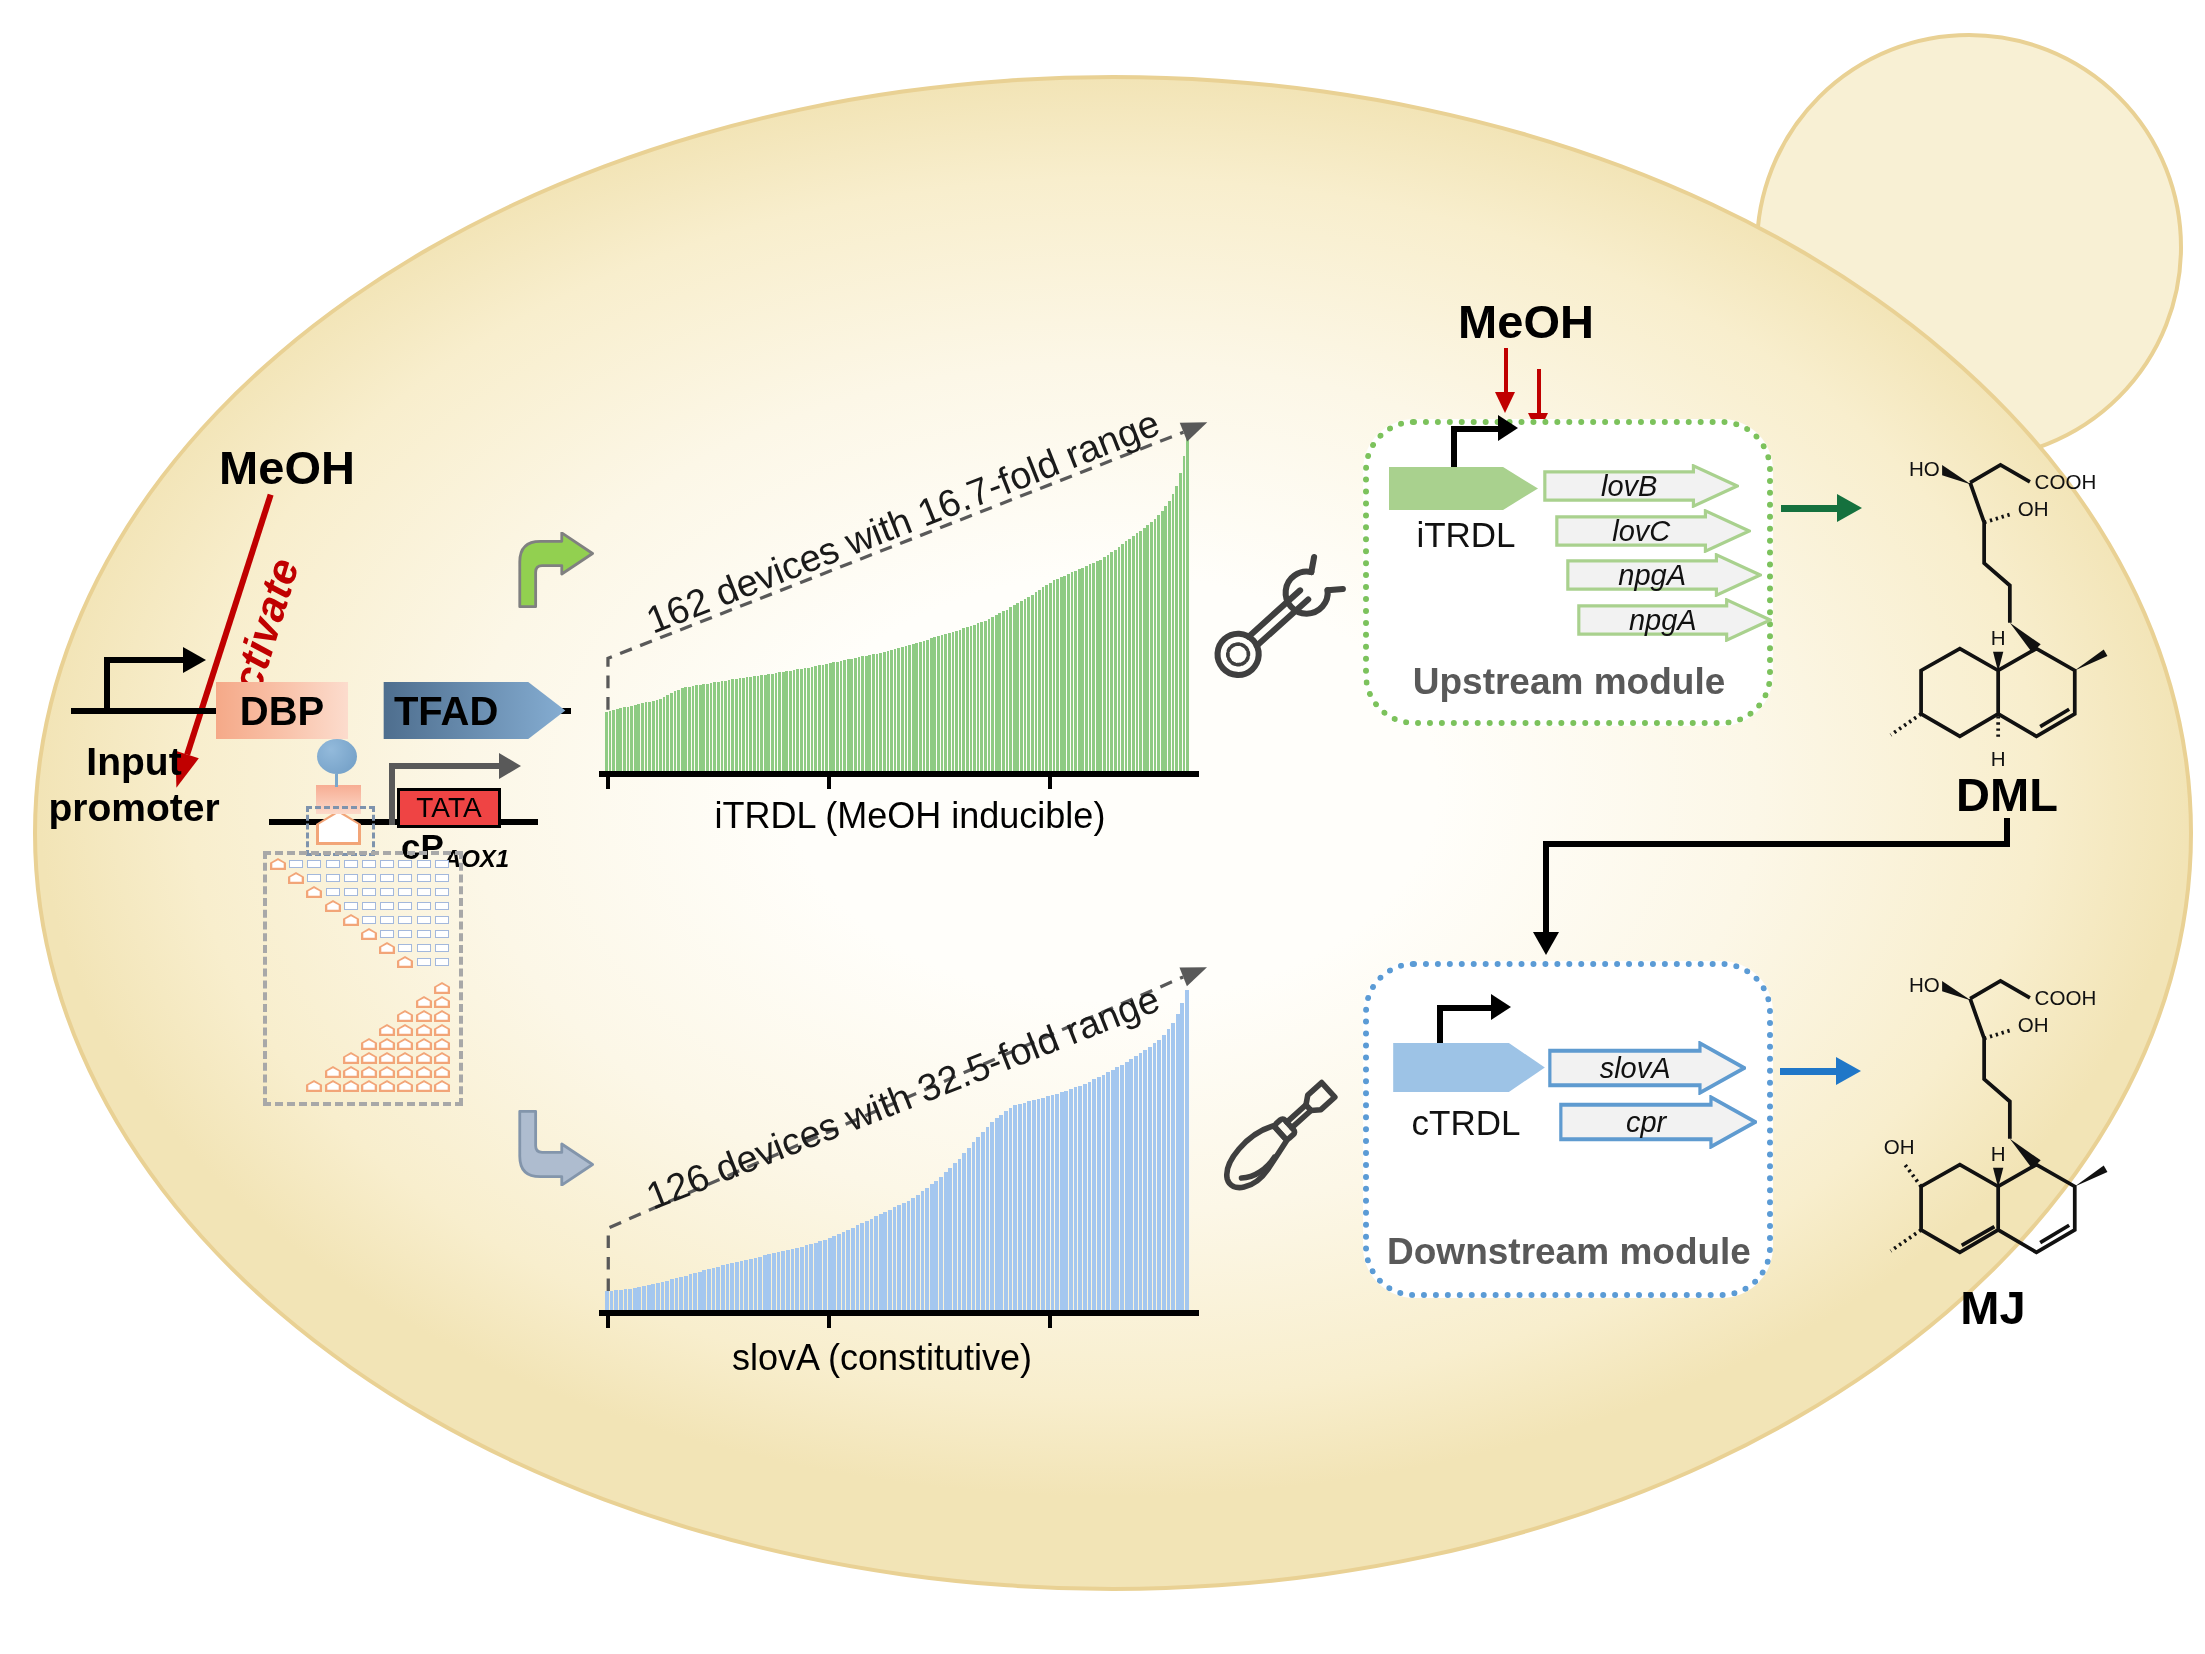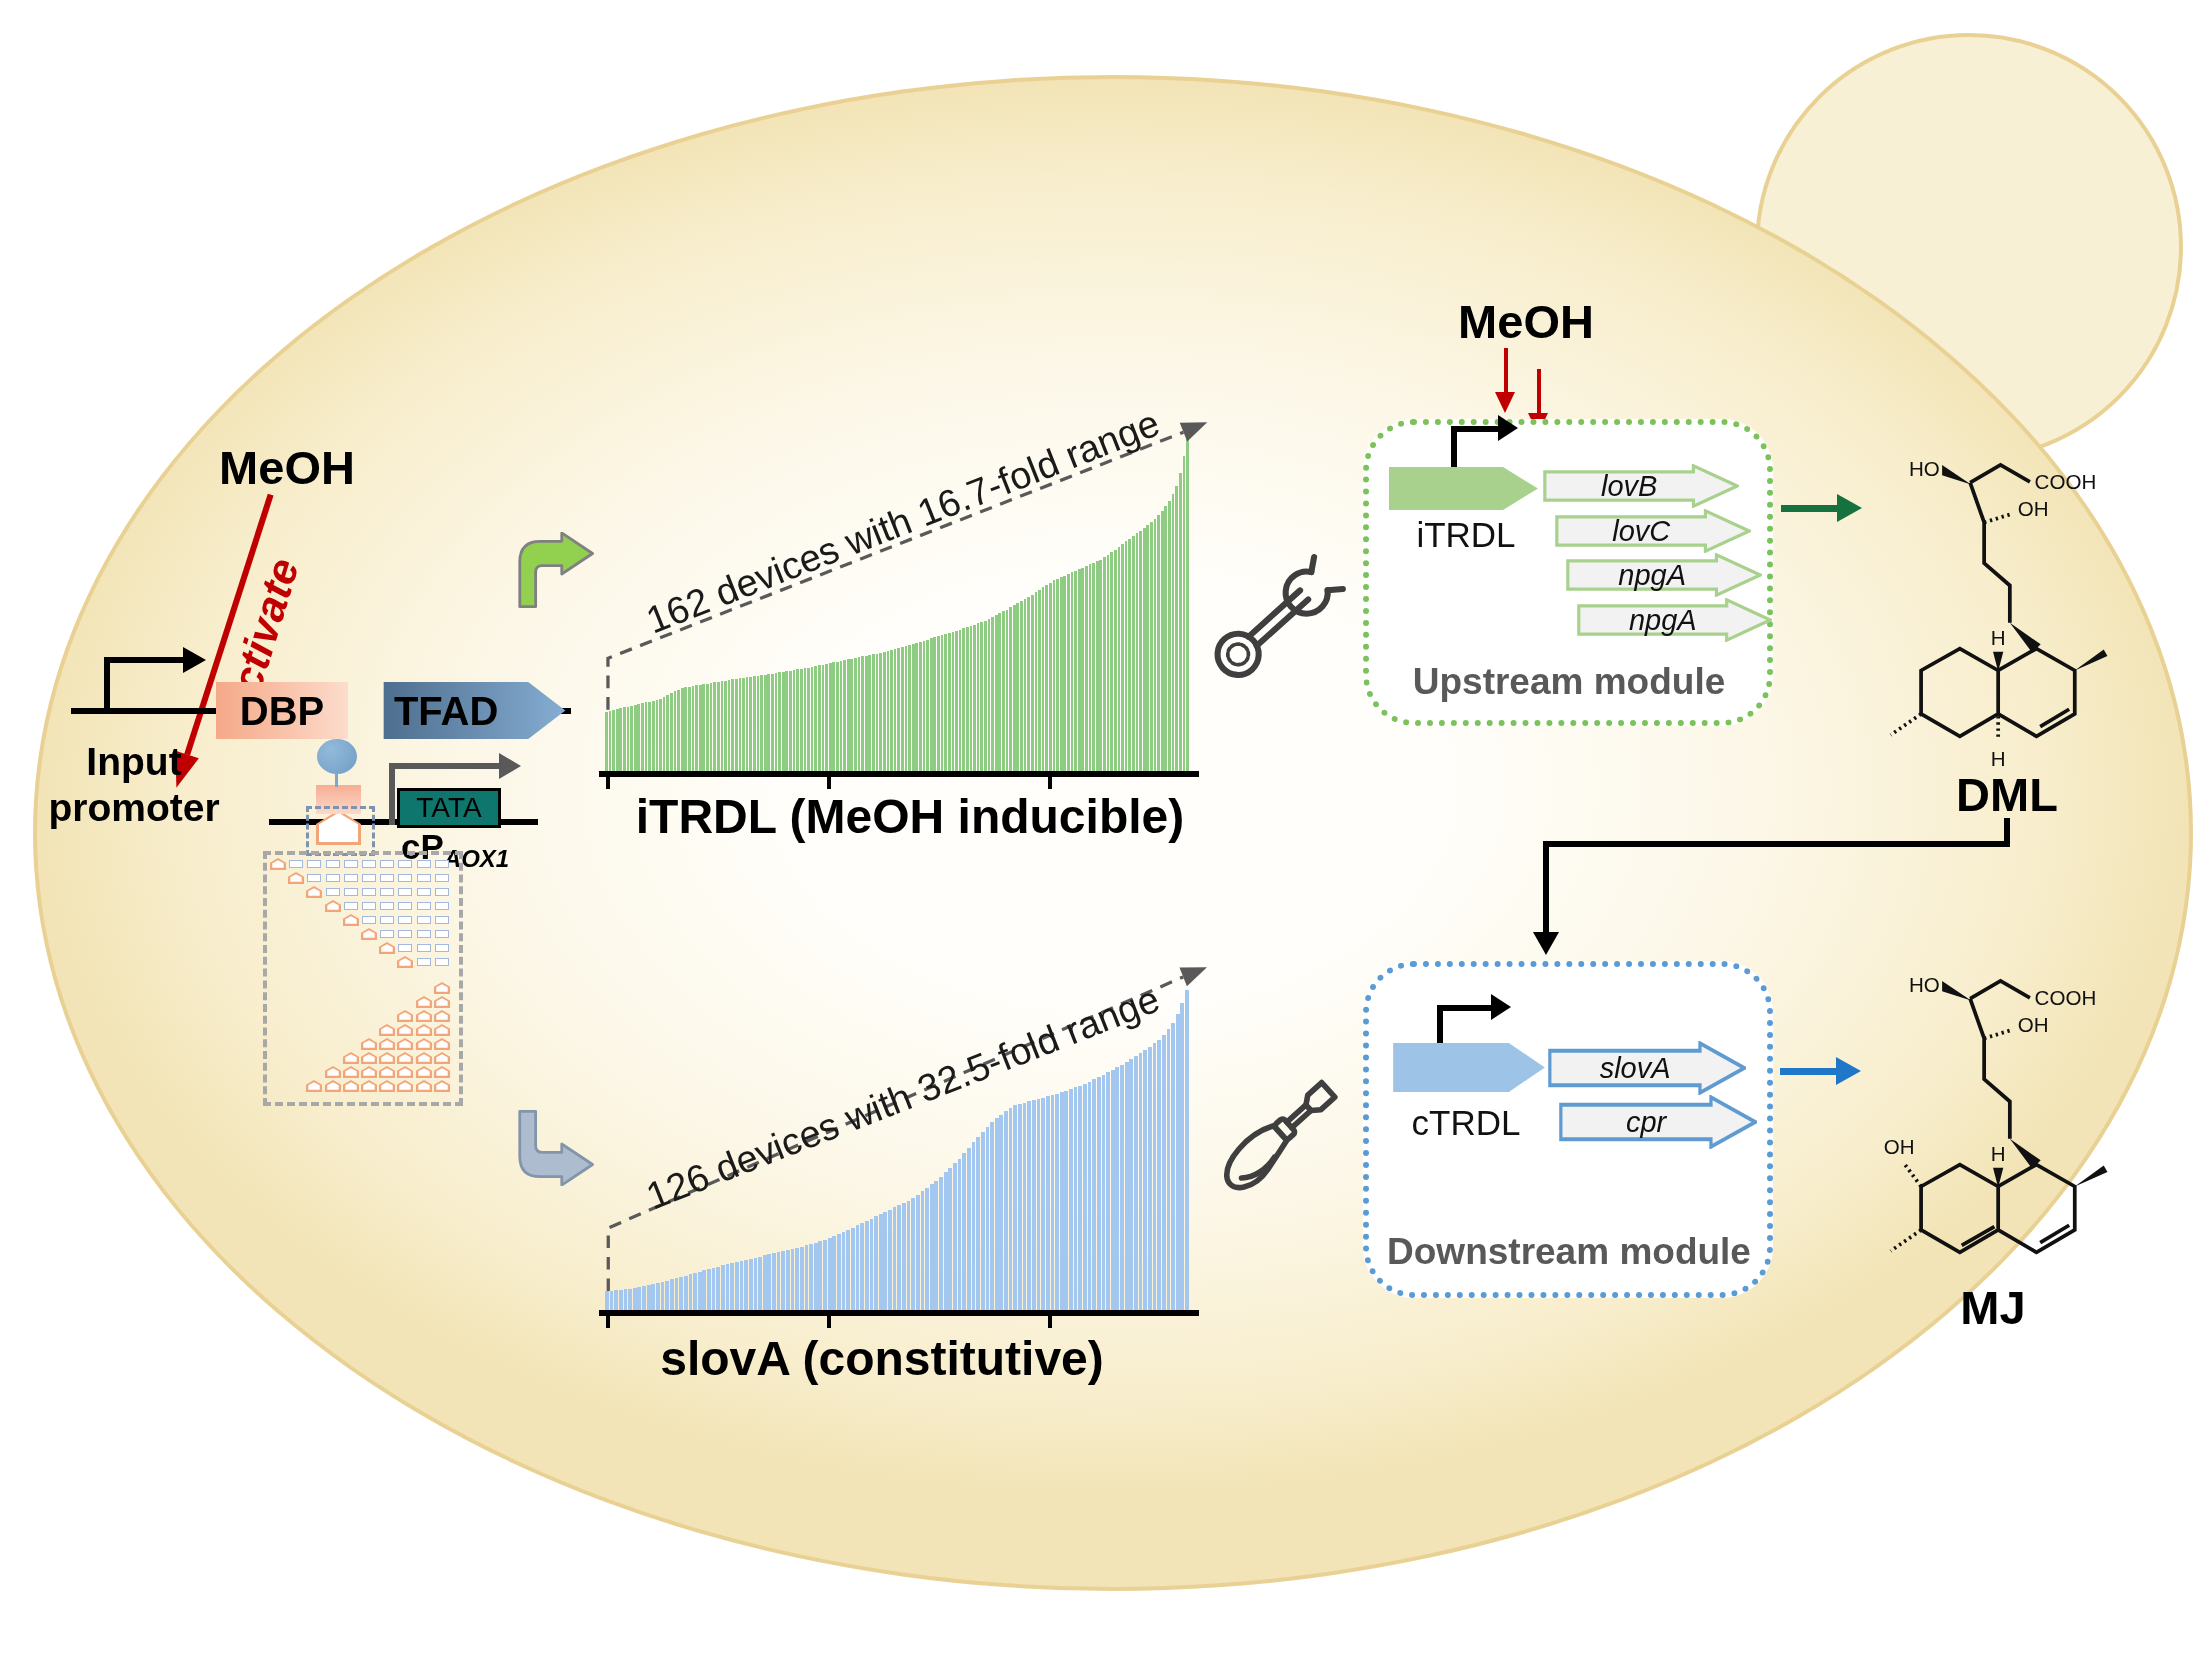--- a/index.html
+++ b/index.html
@@ -22,21 +22,21 @@
   .upstream-border{border:6.5px dotted #7cc25c;}
   .downstream-border{border:6.5px dotted #5b9bd5;}
   .module-label{font-size:37px;font-weight:bold;color:#595959;}
   .gene-arrow{position:absolute;}
   .gene-arrow svg{width:100%;height:100%;display:block;}
   .gene-arrow path{fill:#f2f2f2;stroke-width:7px;}
   .gene-arrow.up path{stroke:#a9d18e;}
   .gene-arrow.down path{stroke:#5f9bd0;}
   .gene-label{font-size:29px;font-style:italic;color:#111;}
   .annot{font-size:38px;color:#1a1a1a;}
-  .axis-label{font-size:48px;font-weight:bold;color:#000;}
+  .axis-label{font-size:36px;font-weight:normal;color:#000;}
   .prom-label{font-size:35px;color:#111;}
   .big-name{font-size:47px;font-weight:bold;color:#000;}
   .house{position:absolute;clip-path:polygon(50% 0,100% 40%,100% 100%,0 100%,0 40%);}
   .house-in{position:absolute;inset:2.8px;background:#fff;clip-path:polygon(50% 0,100% 40%,100% 100%,0 100%,0 40%);}
   .brect{position:absolute;background:#fff;border:1.9px solid #a3b8dc;}
   .chem text{font-family:"Liberation Sans",sans-serif;font-size:44px;fill:#111;}
   .chem path,.chem line{stroke:#111;stroke-width:8px;fill:none;}
   .chem polygon{fill:#111;stroke:none;}
   .hashb{stroke-dasharray:5 8;stroke-width:13px;}
 </style>
@@ -84,21 +84,21 @@
     <div class="house-in"></div>
   </div>
 <div class="abs" style="left:316px;top:785px;width:45px;height:29px;background:linear-gradient(180deg,#f7ad93,#fcd9c9);"></div>
 <div class="abs" style="left:335px;top:774px;width:3.3px;height:13px;background:#7ba7cb;"></div>
 <div class="abs" style="left:317px;top:739px;width:40px;height:35px;border-radius:50%;background:radial-gradient(circle at 35% 30%,#93badb,#6f9cc4);"></div>
 <div class="abs" style="left:306px;top:806px;width:63px;height:44px;border:3.3px dashed #7e93ad;"></div>
 
 <div class="abs" style="left:389px;top:763px;width:5.6px;height:62px;background:#595959;"></div>
 <div class="abs" style="left:389px;top:763px;width:110px;height:5.6px;background:#595959;"></div>
 <div class="abs tri" style="left:499px;top:753px;border-left:22.4px solid #595959;border-top:13px solid transparent;border-bottom:13px solid transparent;"></div>
-<div class="abs" style="left:397px;top:788px;width:98px;height:34px;background:#0f766e;border:3.7px solid #000;">
+<div class="abs" style="left:397px;top:788px;width:98px;height:34px;background:#ef4444;border:3.7px solid #000;">
   <span class="center" style="left:50%;top:50%;font-size:28px;">TATA</span>
 </div>
 <div class="abs" style="left:401px;top:827px;font-size:35px;font-weight:bold;"><span>cP</span><sub style="font-size:24px;font-style:italic;">AOX1</sub></div>
 
 <div class="abs" style="left:263px;top:851px;width:192px;height:247px;border:4.2px dashed #a8a8a8;"></div>
 <div class="abs" id="pattern-grid" style="left:270px;top:858px;width:182px;height:236px;">
     <div class="house" style="left: 0px; top: 0px; width: 16px; height: 12px; background: rgb(242, 165, 120);">
       <div class="house-in" style="inset: 2.3px;"></div>
     </div>
     <div class="brect" style="left: 19px; top: 1.9px; width: 12px; height: 6px; border-color: rgb(163, 184, 220);"></div>

